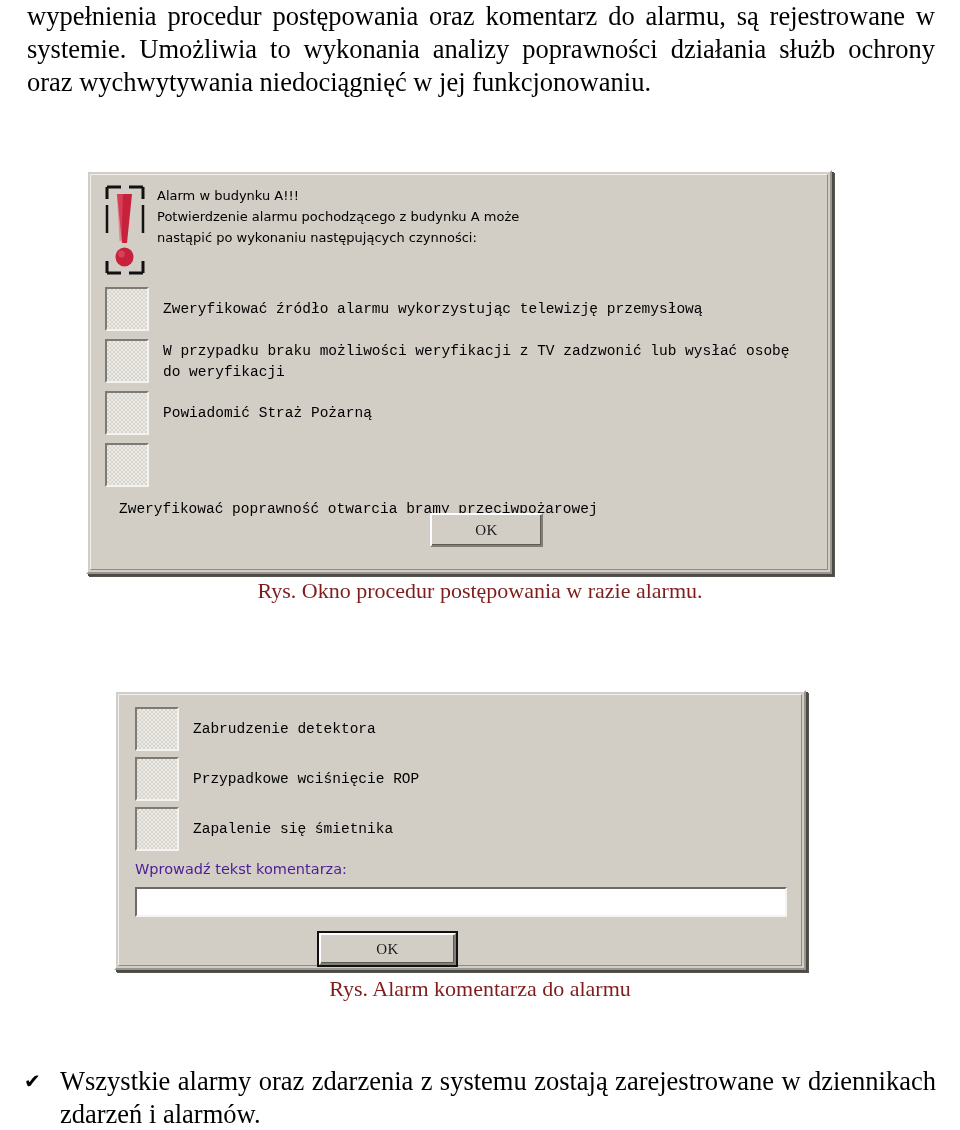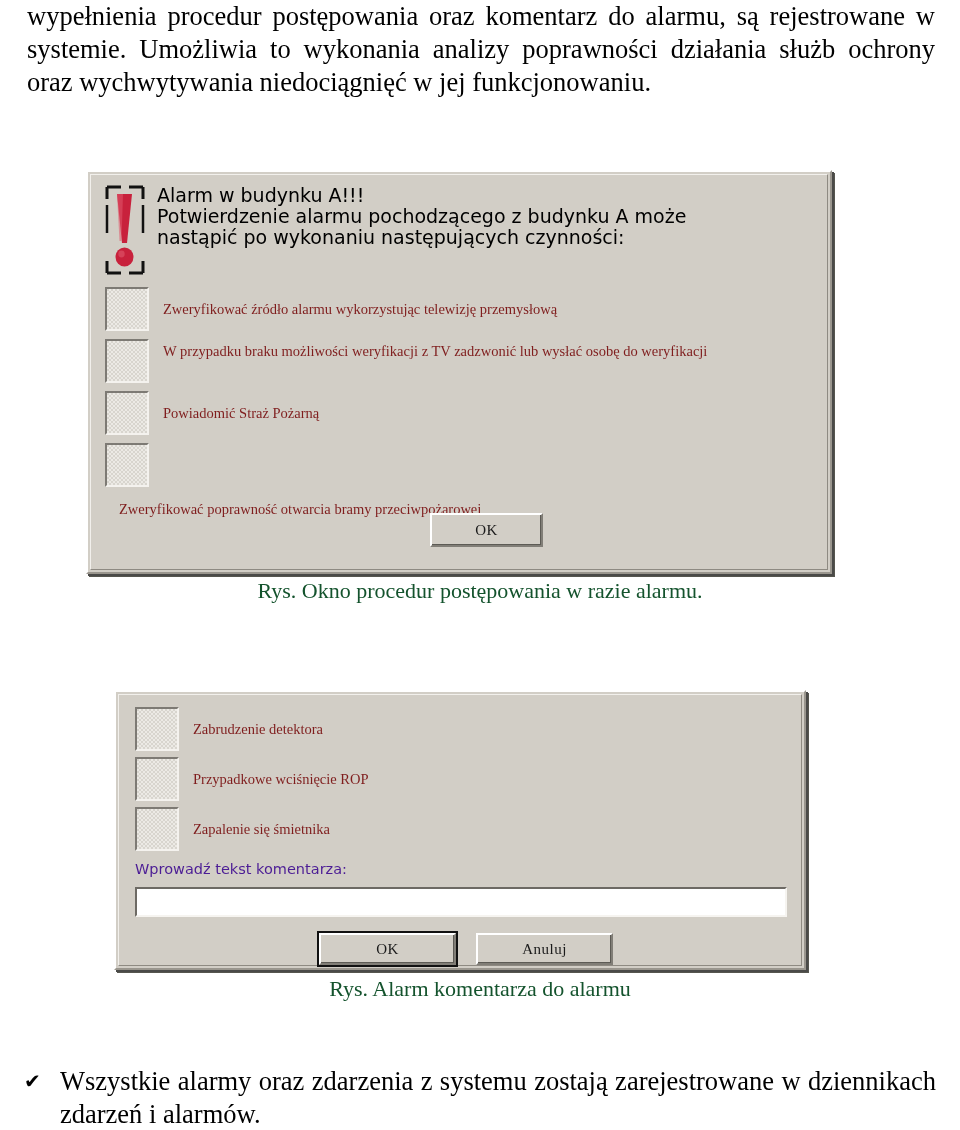--- a/index.html
+++ b/index.html
@@ -29,21 +29,21 @@
   .prose.top { top: 0px; }
 
   
   .caption {
     position: absolute;
     width: 960px;
     left: 0;
     text-align: center;
     font-family: "Liberation Serif", serif;
     font-size: 22px;
-    color: #14532d;
+    color: #7f1d1d;
   }
 
   
   .bullet-block {
     position: absolute;
     left: 24px;
     top: 1065px;
     width: 912px;
     display: flex;
     align-items: flex-start;
@@ -110,21 +110,21 @@
     width: 40px;
     height: 90px;
   }
 
   
   .dlg-message {
     position: absolute;
     left: 66px;
     top: 10px;
     font-family: "DejaVu Sans", sans-serif;
-    font-size: 19px;
+    font-size: 13px;
     line-height: 21px;
     color: #000000;
     white-space: pre-line;
   }
 
   
   .check-row {
     position: absolute;
     display: flex;
     align-items: flex-start;
@@ -140,24 +140,24 @@
     border-bottom: 2px solid #f4f2ee;
     background-color: #d8d5ce;
     background-image:
       linear-gradient(45deg, #eceae5 25%, transparent 25%, transparent 75%, #eceae5 75%),
       linear-gradient(45deg, #eceae5 25%, transparent 25%, transparent 75%, #eceae5 75%);
     background-size: 4px 4px;
     background-position: 0 0, 2px 2px;
   }
   .check-label {
     flex: 1 1 auto;
-    font-family: Liberation Serif, serif;
+    font-family: Liberation Mono, monospace;
     font-size: 14.5px;
     line-height: 21px;
-    color: #7f1d1d;
+    color: #000000;
     padding-left: 14px;
   }
   .check-label.mid { padding-top: 12px; }
   .check-label.two-line { padding-top: 2px; }
 
   
   .win-button {
     position: absolute;
     box-sizing: border-box;
     background: #d2cec6;
@@ -276,21 +276,20 @@
       <span class="win-checkbox"></span>
       <span class="check-label mid">Zapalenie się śmietnika</span>
     </div>
 
     <div class="field-label" style="left:16px; top:166px;">Wprowadź tekst komentarza:</div>
 
     <input class="win-input" type="text" style="left: 16px; top: 192px; width: 652px; height: 30px;" placeholder="">
 
     <div class="win-button default" style="left:200px; top:238px; width:137px; height:32px;">OK</div>
 
-    <div class="win-button" style="left:357px; top:238px; width:137px; height:32px;">Anuluj</div>
 
   </div>
 </div>
 
 <div class="caption" style="top:976px;">Rys. Alarm komentarza do alarmu</div>
 
 <div class="bullet-block">
   <span class="bullet-mark">✔</span>
   <span class="bullet-text">Wszystkie alarmy oraz zdarzenia z systemu zostają zarejestrowane w dziennikach zdarzeń i alarmów.</span>
 </div>

